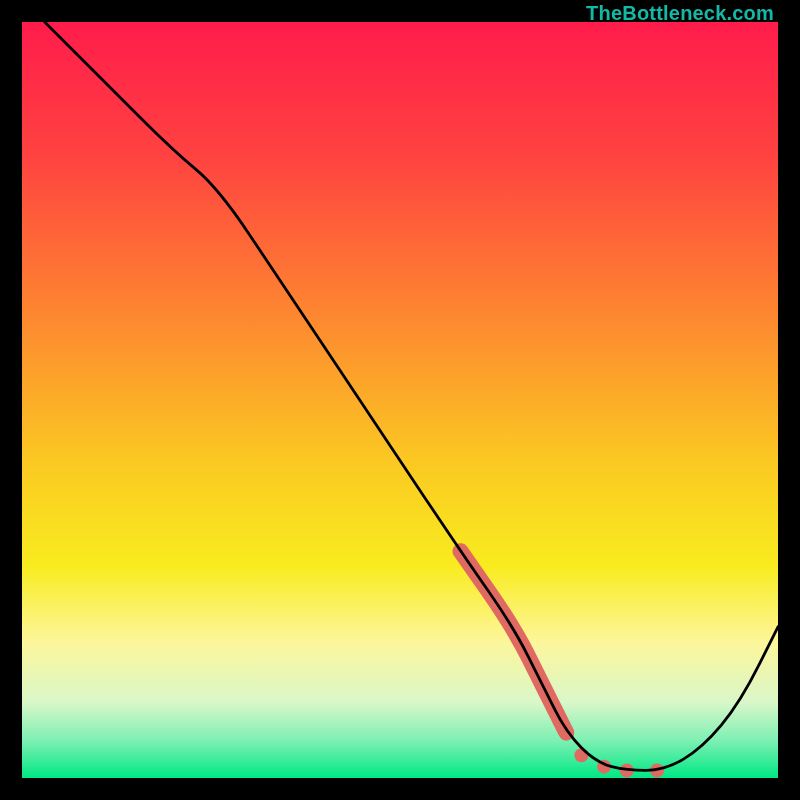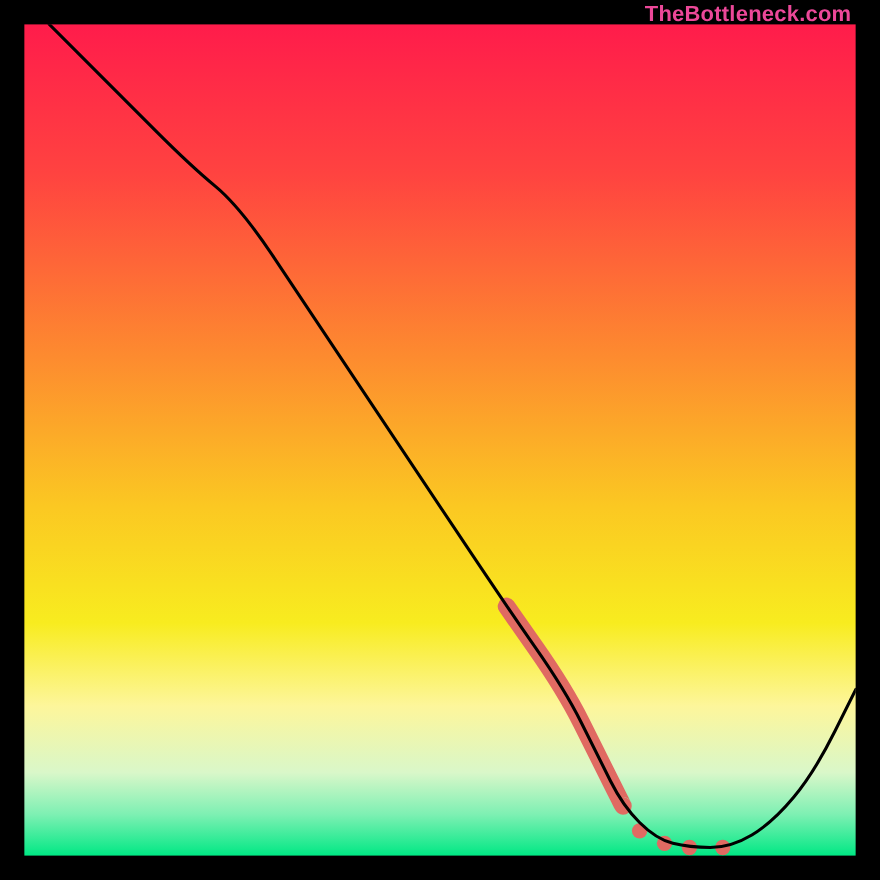--- a/index.html
+++ b/index.html
@@ -16,21 +16,21 @@
     left: 22px;
     top: 22px;
     width: 756px;
     height: 756px;
     background: #000;
   }
   .watermark {
     position: absolute;
     top: 2px;
     right: 26px;
-    color: #ec4899;
+    color: #14b8a6;
     font-size: 20px;
     font-weight: 600;
     letter-spacing: 0.2px;
   }
   svg { display: block; }
 </style>
 </head>
 <body>
 
 <div class="watermark">TheBottleneck.com</div>

